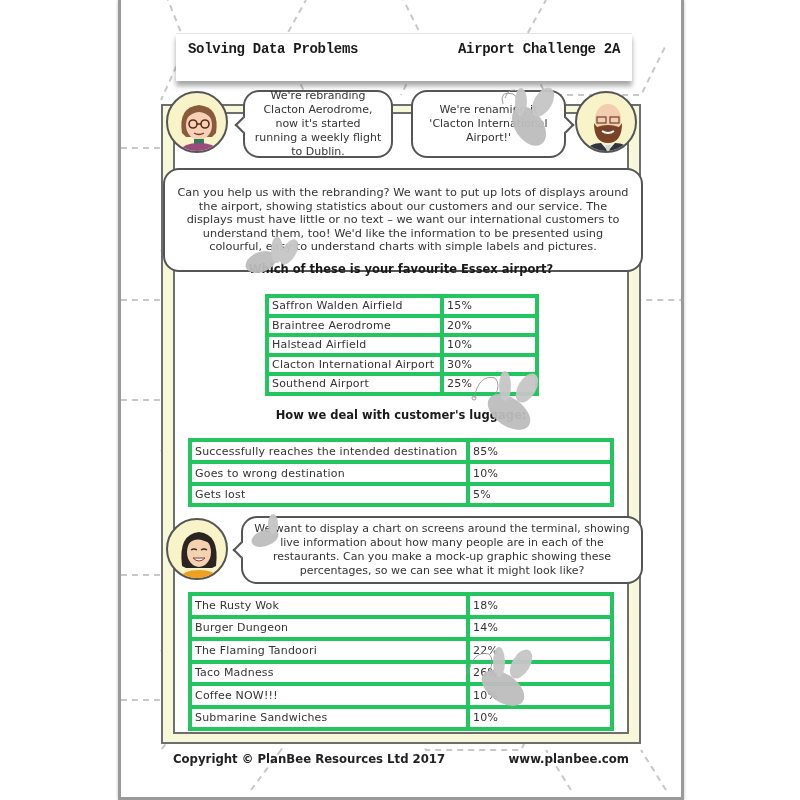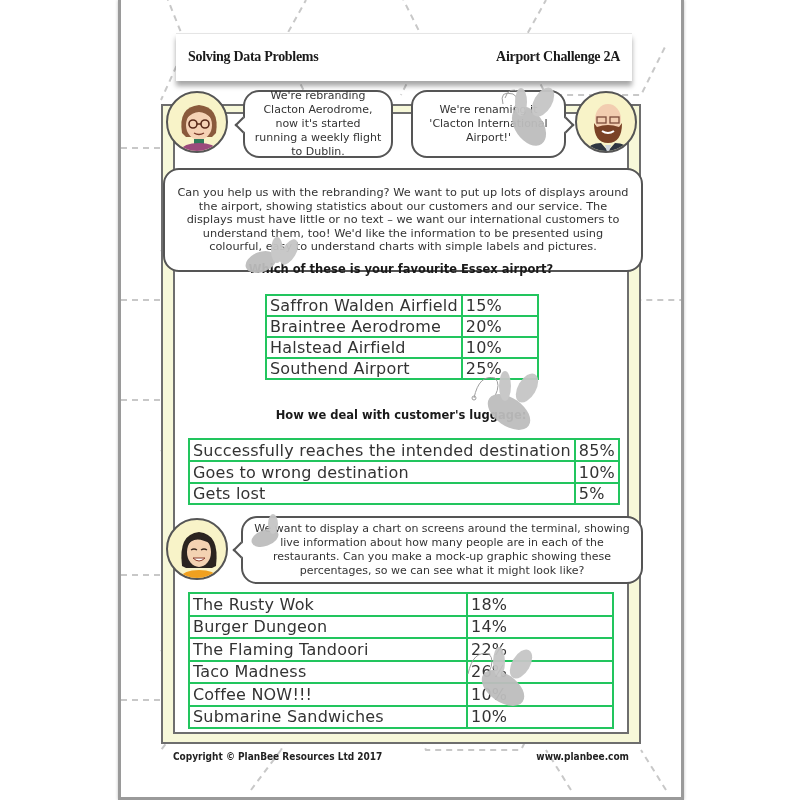--- a/index.html
+++ b/index.html
@@ -15,21 +15,21 @@
       overflow: hidden;
     }
     .hexbg { position: absolute; left: 0; top: 0; width: 560px; height: 800px; pointer-events: none; }
 
     .header-bar {
       position: absolute; left: 55px; top: 33px; width: 456px; height: 48px;
       background: #fff; box-shadow: 0 5px 5px rgba(0,0,0,0.35);
       border-top: 1px solid #e5e5e5;
     }
     .header-left, .header-right {
-      position: absolute; top: 15px; font-family: Liberation Serif, serif;
+      position: absolute; top: 7px; font-family: Liberation Mono, monospace;
       font-weight: bold; font-size: 14px; color: #1a1a1a; letter-spacing: -0.3px;
     }
     .header-left { left: 12px; }
     .header-right { right: 12px; }
 
     .frame {
       position: absolute; left: 40px; top: 104px; width: 480px; height: 640px;
       background: #f7f8d9; border: 2px solid #6e6e6e;
     }
     .frame-inner {
@@ -51,28 +51,28 @@
       border-left: 2px solid #555; border-bottom: 2px solid #555;
     }
 
     .section-title {
       position: absolute; font-weight: bold; font-size: 11.5px; color: #1a1a1a; text-align: center;
     }
     table.data {
       position: absolute; border-collapse: collapse; background: #fff;
     }
     table.data td {
-      border: 2px solid #22c55e; font-size: 16px; color: #333; padding: 0 3px; height: 19.5px;
+      border: 4px solid #22c55e; font-size: 11px; color: #333; padding: 0 3px; height: 19.5px;
       white-space: nowrap; letter-spacing: 0.2px;
     }
 
     .bee { position: absolute; pointer-events: none; opacity: 0.95; }
 
     .footer-left, .footer-right {
-      position: absolute; top: 751px; font-size: 10px; font-weight: bold; color: #222;
+      position: absolute; top: 751px; font-size: 13px; font-weight: bold; color: #222;
       font-family: "DejaVu Sans Condensed", "DejaVu Sans", sans-serif;
     }
     .footer-left { left: 52px; }
     .footer-right { right: 52px; }
   </style>
 </head>
 <body>
 
 <div class="sheet">
 
@@ -165,20 +165,24 @@
       </tr>
       <tr>
         <td>Braintree Aerodrome</td>
         <td>20%</td>
       </tr>
       <tr>
         <td>Halstead Airfield</td>
         <td>10%</td>
       </tr>
       <tr>
+        <td>Clacton International Airport</td>
+        <td>30%</td>
+      </tr>
+      <tr>
         <td>Southend Airport</td>
         <td>25%</td>
       </tr>
     </tbody>
   </table>
 
   <div class="section-title" style="left:110px; top:408px; width:340px;">How we deal with customer's luggage:</div>
   <table class="data" style="left:67px; top:438px; width:426px;">
     <tbody>
       <tr>

